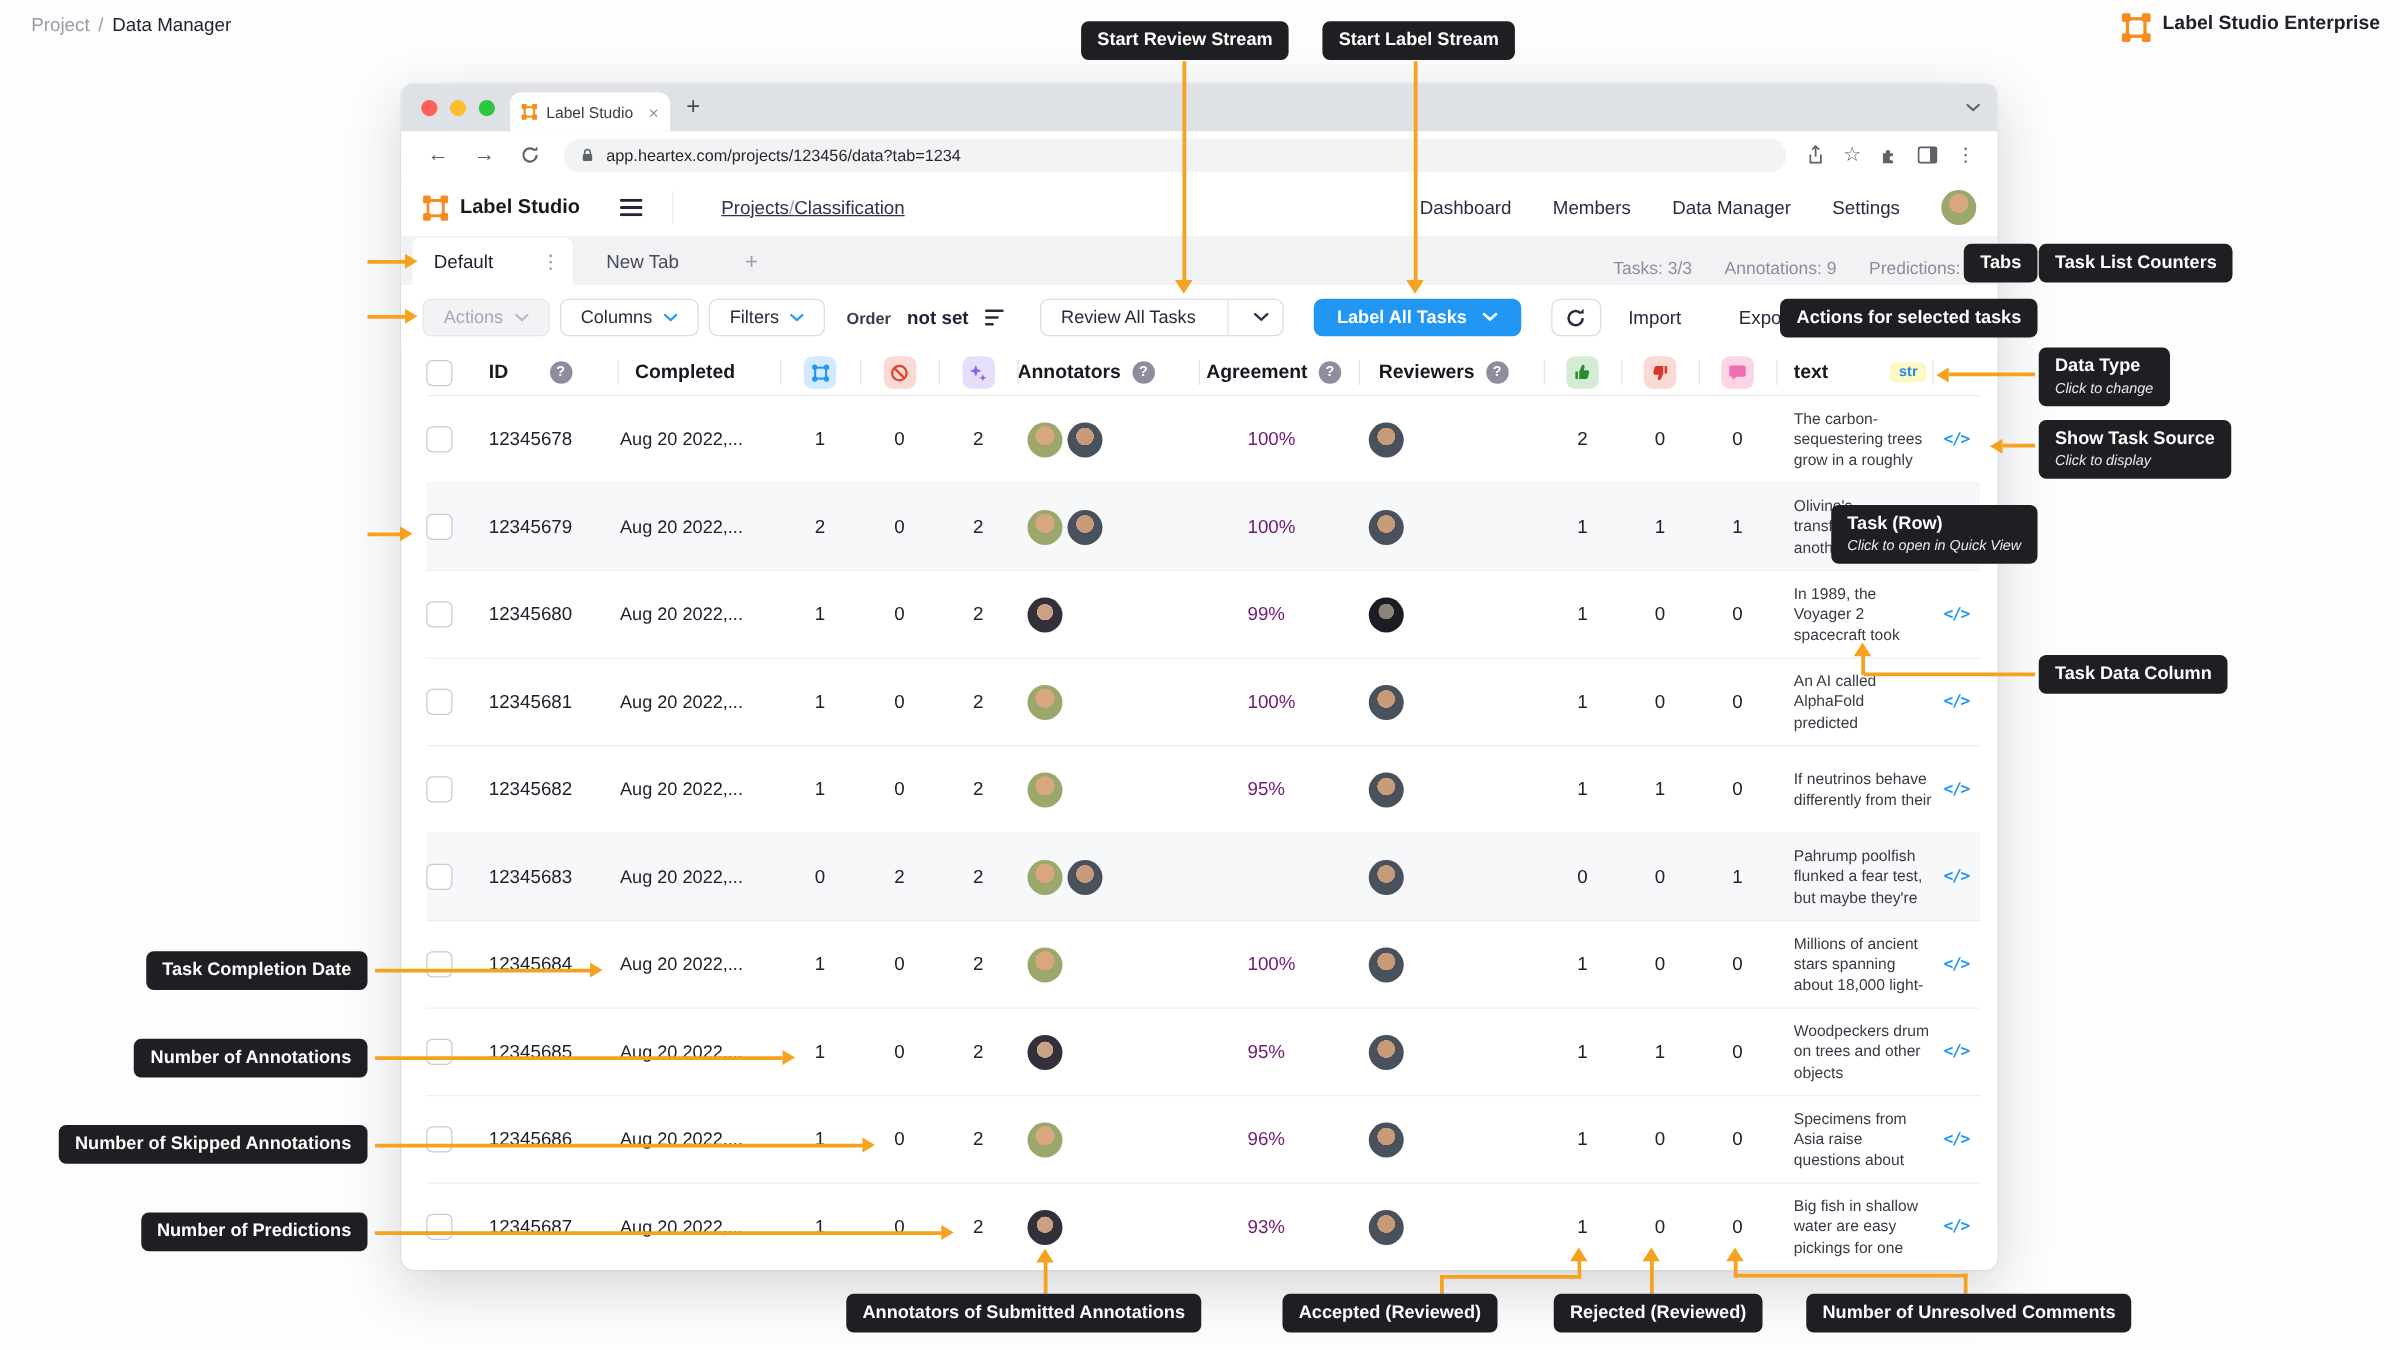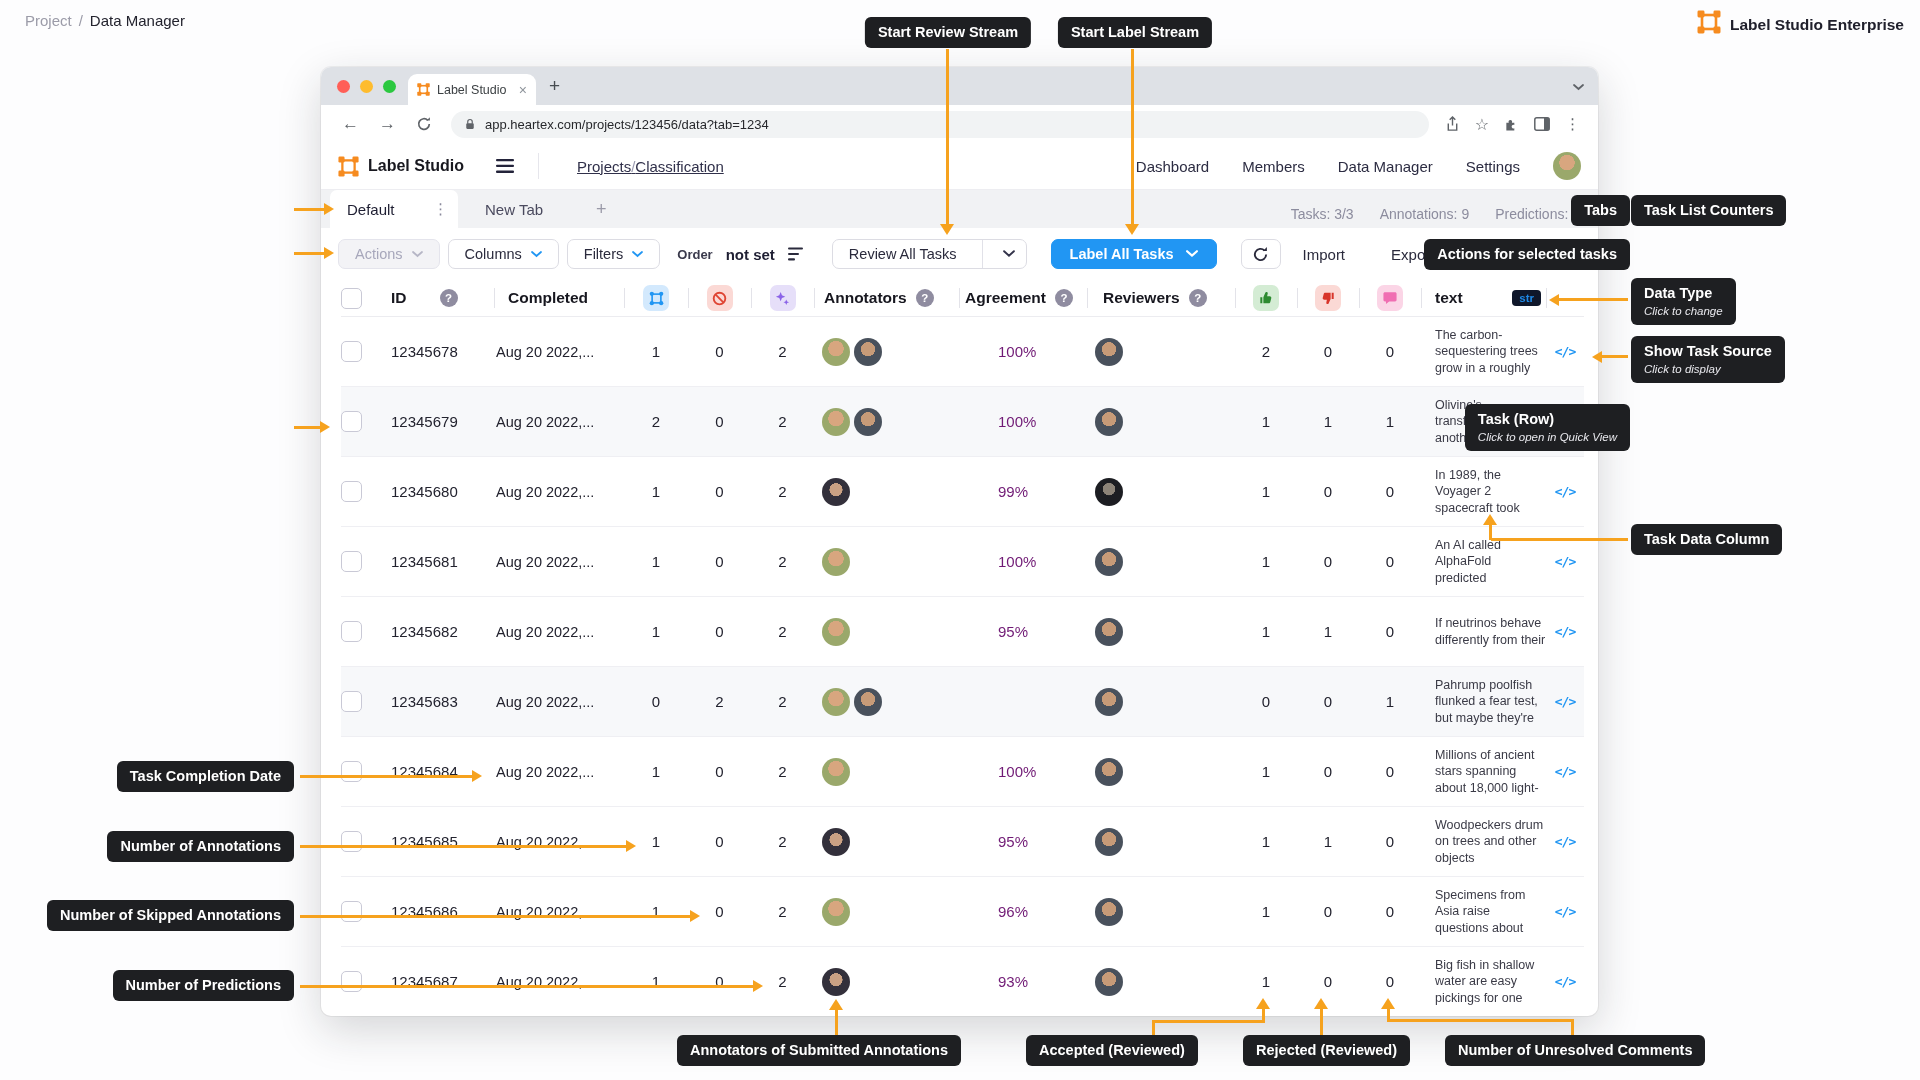--- a/index.html
+++ b/index.html
@@ -3,21 +3,21 @@
 <meta charset="utf-8">
 <style>
   * { margin:0; padding:0; box-sizing:border-box; }
   html,body { width:1920px; height:1080px; }
   body { background:#fdfdfe; font-family:"Liberation Sans", sans-serif; position:relative; overflow:hidden; color:#1f1f2e; }
 
   
   .page-breadcrumb { position:absolute; left:25px; top:12px; font-size:15px; display:flex; gap:7px; }
   .page-breadcrumb .dim { color:#9b9ba8; }
   .page-breadcrumb .cur { color:#23232e; font-weight:500; }
-  .brand { position:absolute; right:16px; top:10px; display:flex; align-items:flex-end; gap:9px; font-size:15.5px; font-weight:700; color:#20202c; }
+  .brand { position:absolute; right:16px; top:10px; display:flex; align-items:flex-start; gap:9px; font-size:15.5px; font-weight:700; color:#20202c; }
 
   
   .co { position:absolute; background:#1e1f22; color:#fff; font-size:14.5px; font-weight:700; padding:7px 13px; border-radius:6px; white-space:nowrap; z-index:60; line-height:1.15; }
   .co small { display:block; font-weight:400; font-style:italic; font-size:11.5px; margin-top:3px; color:#e9e9ee; }
   .center { transform:translateX(-50%); }
 
   
   .ln { position:absolute; background:#F6A21E; z-index:55; }
   .ah { position:absolute; width:0; height:0; z-index:55; }
   .ah.r { border-top:6px solid transparent; border-bottom:6px solid transparent; border-left:10px solid #F6A21E; }
@@ -83,21 +83,21 @@
   
   .grid { display:grid; grid-template-columns:48px 105px 130px 64px 63px 63px 145px 128px 148px 62px 62px 62px 125px 1fr; align-items:center; }
   .dmhead { margin:0 14px 0 20px; height:37px; border-bottom:1px solid #ececf0; }
   .th { position:relative; height:100%; display:flex; align-items:center; gap:9px; font-size:15.5px; font-weight:700; color:#17171f; }
   .th.sep::before { content:""; position:absolute; left:0; top:8px; bottom:8px; width:1px; background:#e3e3e9; }
   .th.cc, .td.cc { justify-content:center; }
   .qc { width:18px; height:18px; border-radius:50%; background:#8f8ca0; color:#fff; font-size:11.5px; font-weight:700; display:flex; align-items:center; justify-content:center; }
   .chip { width:26px; height:26px; border-radius:7px; display:flex; align-items:center; justify-content:center; }
   .chip.blue { background:#d3e9fd; } .chip.red { background:#fbd9d5; } .chip.purple { background:#e6dff9; }
   .chip.green { background:#d4ecd4; } .chip.pink { background:#fbd5e6; }
-  .strbadge { margin-left:auto; margin-right:5px; background:#0f172a; color:#1E88E5; font-size:11.5px; font-weight:700; padding:2px 7px; border-radius:4px; }
+  .strbadge { margin-left:auto; margin-right:5px; background:#fef9c3; color:#1E88E5; font-size:11.5px; font-weight:700; padding:2px 7px; border-radius:4px; }
 
   .dmrows { margin:0 14px 0 20px; }
   .trow { height:70px; border-bottom:1px solid #efeff3; }
   .trow.shaded { background:#f7f8fa; }
   .td { display:flex; align-items:center; font-size:15px; color:#22222e; height:100%; }
   .cb { width:21px; height:21px; border:1.5px solid #c9c9d6; border-radius:5px; background:#fff; }
   .td.pl2 { padding-left:2px; } .td.pl8 { padding-left:8px; } .td.pl14 { padding-left:14px; }
   .td.dt { font-size:14.5px; }
   .agree { color:#701a75;margin-left:31px; }
   .avs { display:flex; gap:4px; }
@@ -334,21 +334,21 @@
         </span>
       </span>
     <span class="th sep cc">
         <span class="chip purple">
           <svg width="15" height="15" viewBox="0 0 16 16" fill="#8B63E8">
             <path d="M6 1l1.4 3.6L11 6 7.4 7.4 6 11 4.6 7.4 1 6l3.6-1.4z"></path>
             <path d="M12 9l.9 2.1L15 12l-2.1.9L12 15l-.9-2.1L9 12l2.1-.9z"></path>
           </svg>
         </span>
       </span>
-    <span class="th sep pl8" style="padding-left:10px">
+    <span class="th sep pl8" style="">
         <span>Annotators</span>
         <span class="qc">?</span>
       </span>
     <span class="th sep" style="padding-left:6px">
         <span>Agreement</span>
         <span class="qc">?</span>
       </span>
     <span class="th sep pl8" style="padding-left:16px">
         <span>Reviewers</span>
         <span class="qc">?</span>

